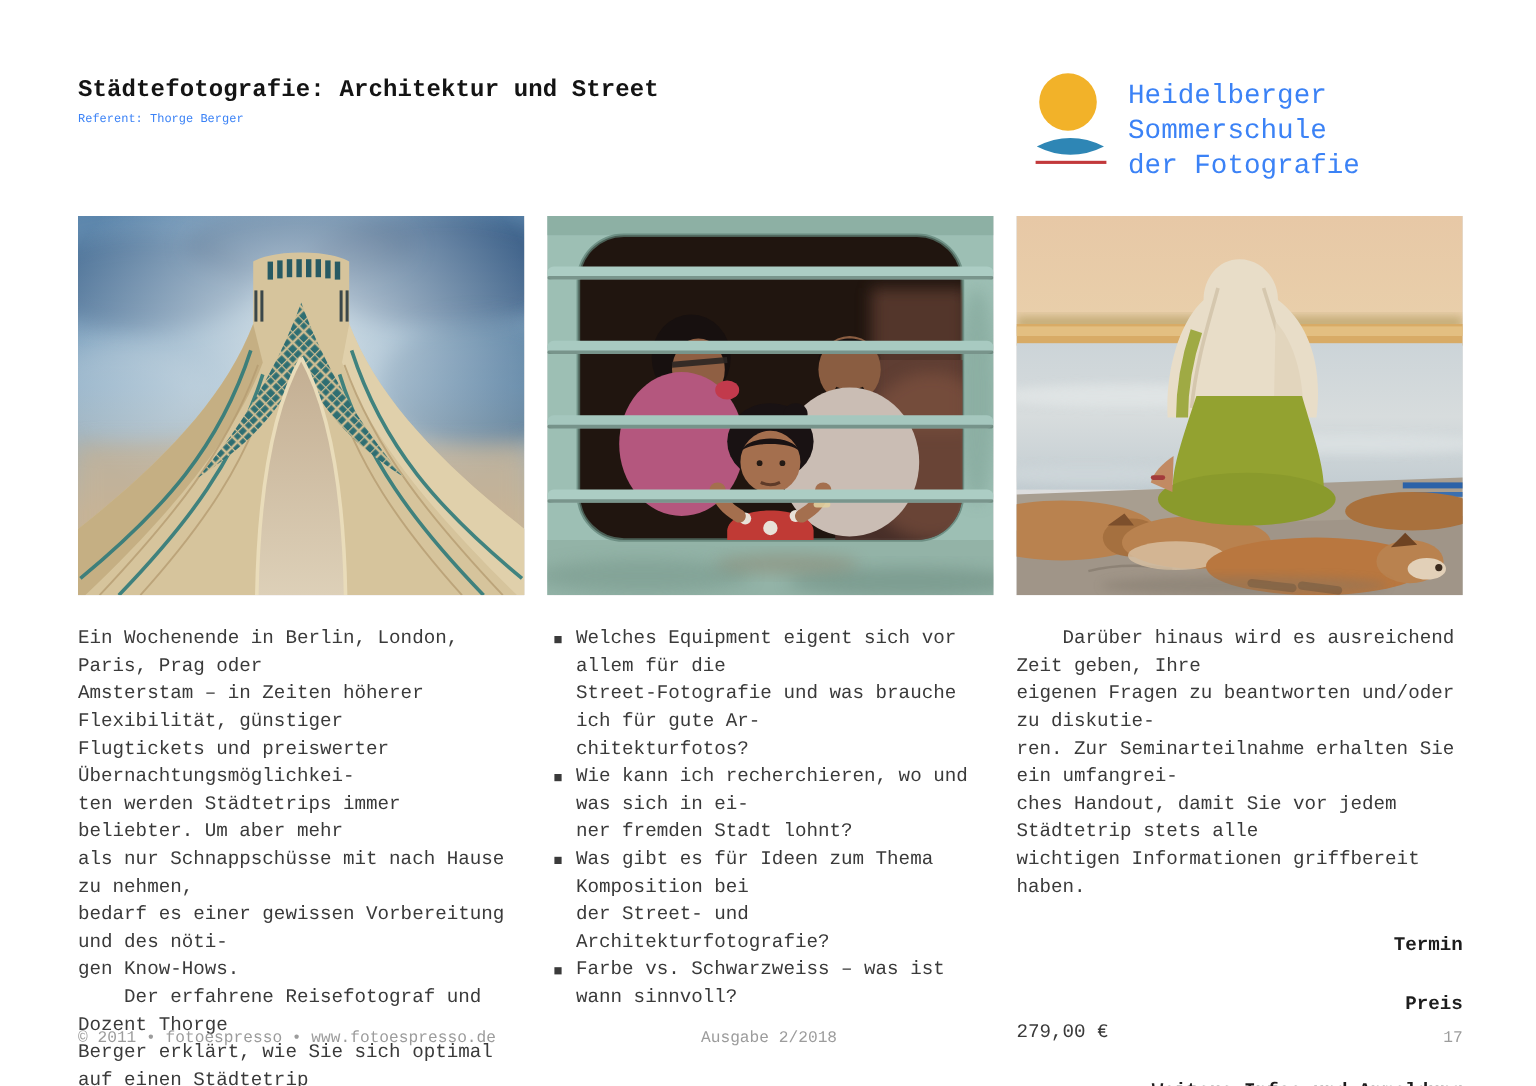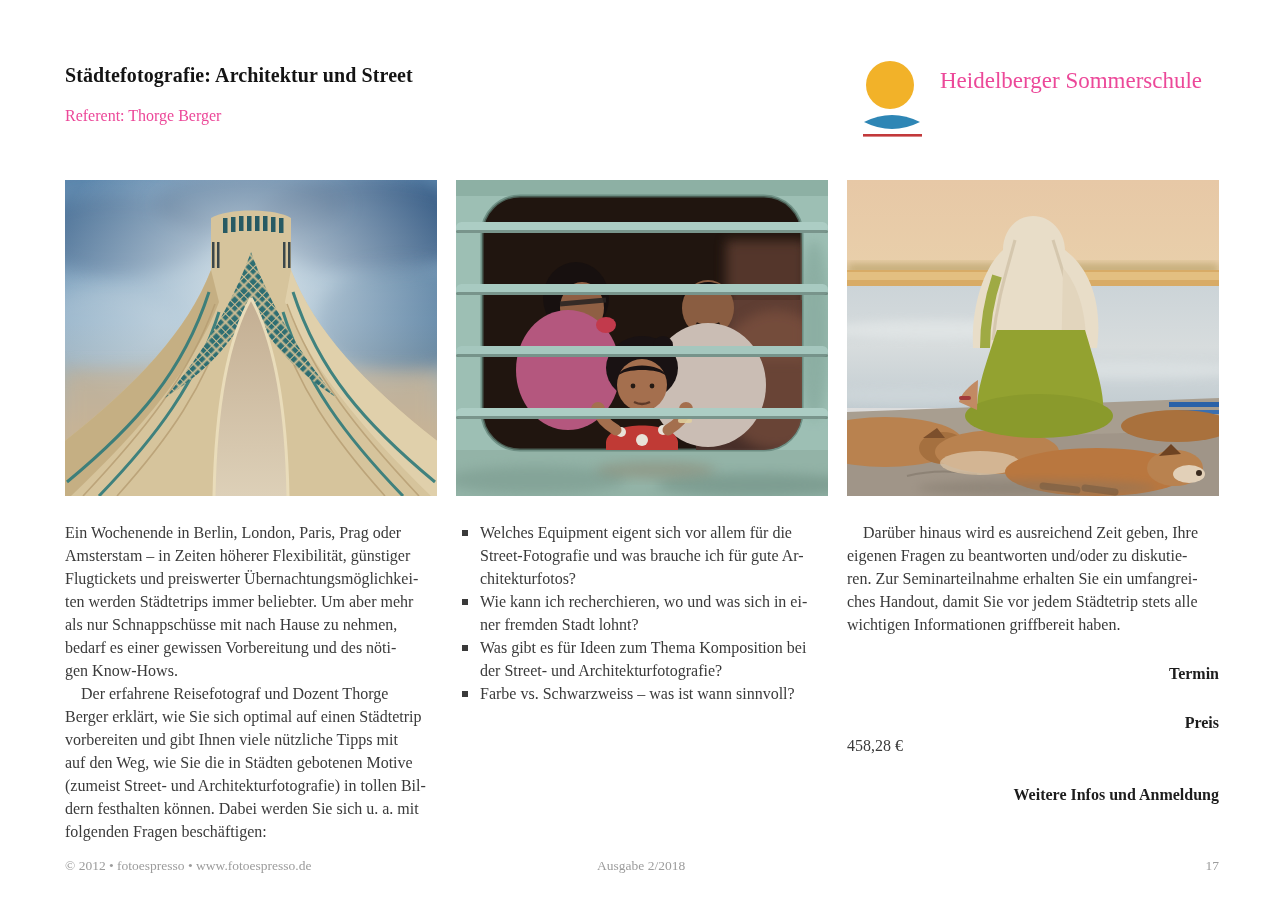--- a/index.html
+++ b/index.html
@@ -1,27 +1,27 @@
 <!DOCTYPE html>
 <html><head>
 <meta charset="utf-8">
 <style>
   * { margin:0; padding:0; box-sizing:border-box; }
   html,body { background:#ffffff; }
   .page {
     position:relative; width:1280px; height:905px; background:#ffffff;
-    font-family:Liberation Serif, serif; color:#3a3a3a; overflow:hidden;
+    font-family:Liberation Mono, monospace; color:#3a3a3a; overflow:hidden;
   }
   
   .header-left { position:absolute; left:65px; top:64px; }
   .page-title { font-size:20px; font-weight:700; color:#141414; letter-spacing:0.1px; }
-  .referent   { font-size:16px; color:#ec4899; margin-top:20px; }
+  .referent   { font-size:10px; color:#3b82f6; margin-top:8px; }
   .brand { position:absolute; left:862px; top:60px; display:flex; align-items:flex-start; }
   .brand-logo { width:62px; height:80px; flex:0 0 auto; }
-  .brand-text { margin-left:16px; margin-top:6px; font-size:23px; line-height:29px; color:#ec4899; }
+  .brand-text { margin-left:16px; margin-top:6px; font-size:23px; line-height:29px; color:#3b82f6; }
   
   .photos { position:absolute; left:65px; top:180px; display:flex; gap:19px; }
   .photo { width:372px; height:316px; overflow:hidden; background:#ddd; }
   .photo svg { display:block; }
   
   .columns { position:absolute; left:65px; top:521px; display:flex; gap:19px; }
   .col { width:372px; font-size:16px; line-height:23px; color:#3a3a3a; }
   .lines { white-space:pre-wrap; }
   .bullets { list-style:none; }
   .bullets li { display:flex; align-items:flex-start; padding-left:6px; }
@@ -47,20 +47,21 @@
   <div class="brand">
     <div class="brand-logo">
       <svg width="62" height="80" viewBox="0 0 62 80">
         <circle cx="28" cy="25" r="24" fill="#F2B229"></circle>
         <path d="M2,62 Q30,48 58,62 Q30,76 2,62 Z" fill="#2E86B5"></path>
         <rect x="1" y="74" width="59" height="2.6" fill="#C2393B"></rect>
       </svg>
     </div>
     <div class="brand-text">
       <div>Heidelberger Sommerschule</div>
+      <div>der Fotografie</div>
     </div>
   </div>
 
   <div class="photos">
 
     <figure class="photo" role="img" aria-label="Azadi-Turm von unten mit dramatischem Wolkenhimmel (Architekturfoto)">
       <svg width="372" height="316" viewBox="0 0 372 316">
         <defs>
           <linearGradient id="p1sky" x1="0" y1="0" x2="0" y2="1">
             <stop offset="0" stop-color="#5d87ad"></stop>
@@ -312,25 +313,25 @@
     </div>
 
     <div class="col">
       <p class="lines">    Darüber hinaus wird es ausreichend Zeit geben, Ihre
 eigenen Fragen zu beantworten und/oder zu diskutie-
 ren. Zur Seminarteilnahme erhalten Sie ein umfangrei-
 ches Handout, damit Sie vor jedem Städtetrip stets alle
 wichtigen Informationen griffbereit haben.</p>
       <div class="section-label">Termin</div>
       <div class="section-label">Preis</div>
-      <div>458,28 €</div>
+      <div>279,00 €</div>
       <div class="section-label">Weitere Infos und Anmeldung</div>
 
     </div>
   </div>
 
   <div class="footer">
-    <span class="f-left">© 2012 • fotoespresso • www.fotoespresso.de</span>
+    <span class="f-left">© 2011 • fotoespresso • www.fotoespresso.de</span>
     <span class="f-center">Ausgabe 2/2018</span>
     <span class="f-right">17</span>
   </div>
 
 </div>
 
 </body></html>

